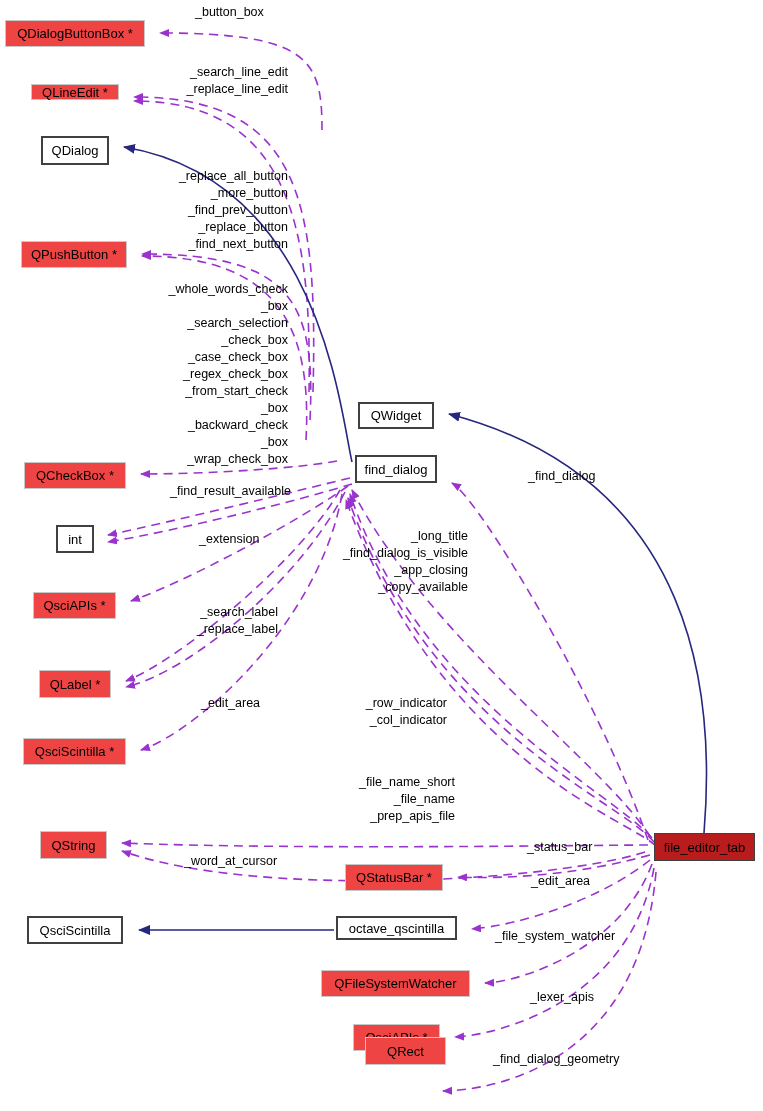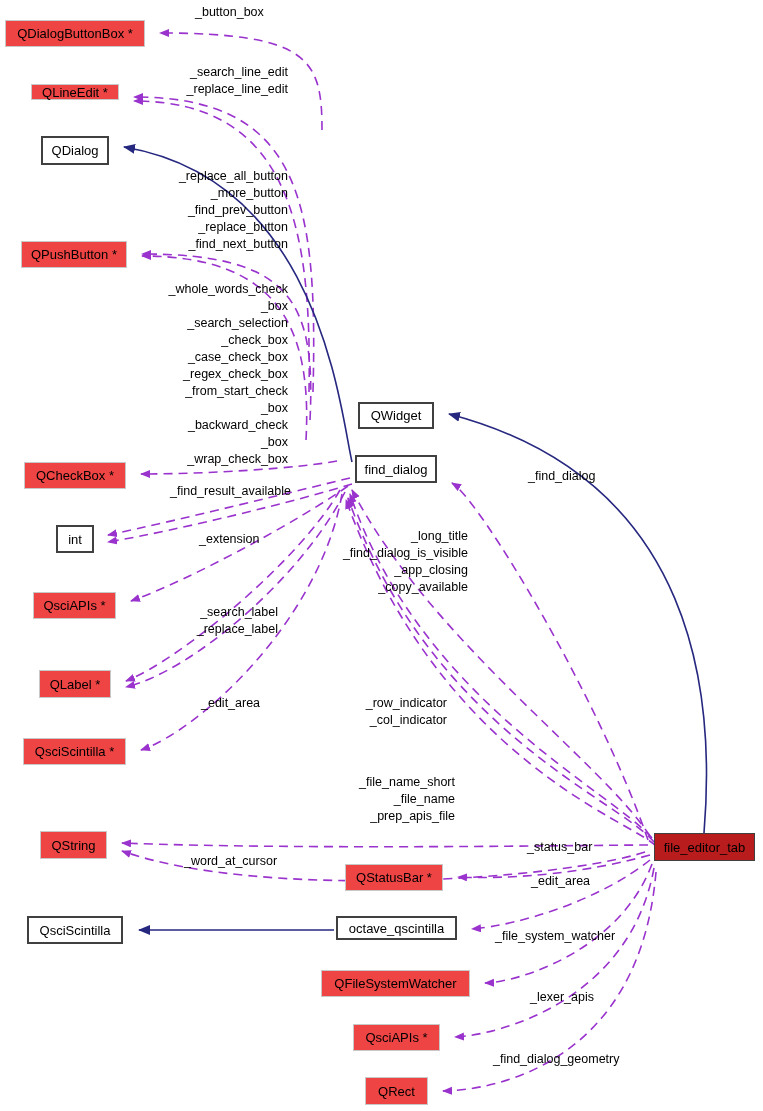--- a/index.html
+++ b/index.html
@@ -74,21 +74,21 @@
   <div class="node thin" style="left:39px;top:670px;width:72px;height:28px;">QLabel *</div>
   <div class="node thin" style="left:23px;top:738px;width:103px;height:27px;">QsciScintilla *</div>
   <div class="node thin" style="left:40px;top:831px;width:67px;height:28px;">QString</div>
   <div class="node thick" style="left:27px;top:916px;width:96px;height:28px;">QsciScintilla</div>
   <div class="node thick" style="left:358px;top:402px;width:76px;height:27px;">QWidget</div>
   <div class="node thick" style="left:355px;top:455px;width:82px;height:28px;">find_dialog</div>
   <div class="node thin" style="left:345px;top:864px;width:98px;height:27px;">QStatusBar *</div>
   <div class="node thick" style="left:336px;top:916px;width:121px;height:24px;text-align:center;">octave_qscintilla</div>
   <div class="node thin" style="left:321px;top:970px;width:149px;height:27px;">QFileSystemWatcher</div>
   <div class="node thin" style="left:353px;top:1024px;width:87px;height:27px;">QsciAPIs *</div>
-  <div class="node thin" style="left:365px;top:1077px;width:63px;height:28px;">QRect</div>
+  <div class="node thin" style="left:365px;top:1037px;width:81px;height:28px;">QRect</div>
   <div class="node current" style="left:654px;top:833px;width:101px;height:28px;">file_editor_tab</div>
 
   <div class="edge-label" style="left:195px;top:4px;">_button_box</div>
   <div class="edge-label lbl-right" style="left:168px;top:168px;width:120px;">_replace_all_button
 _more_button
 _find_prev_button
 _replace_button
 _find_next_button</div>
   <div class="edge-label lbl-right" style="left:178px;top:64px;width:110px;">_search_line_edit
 _replace_line_edit</div>

